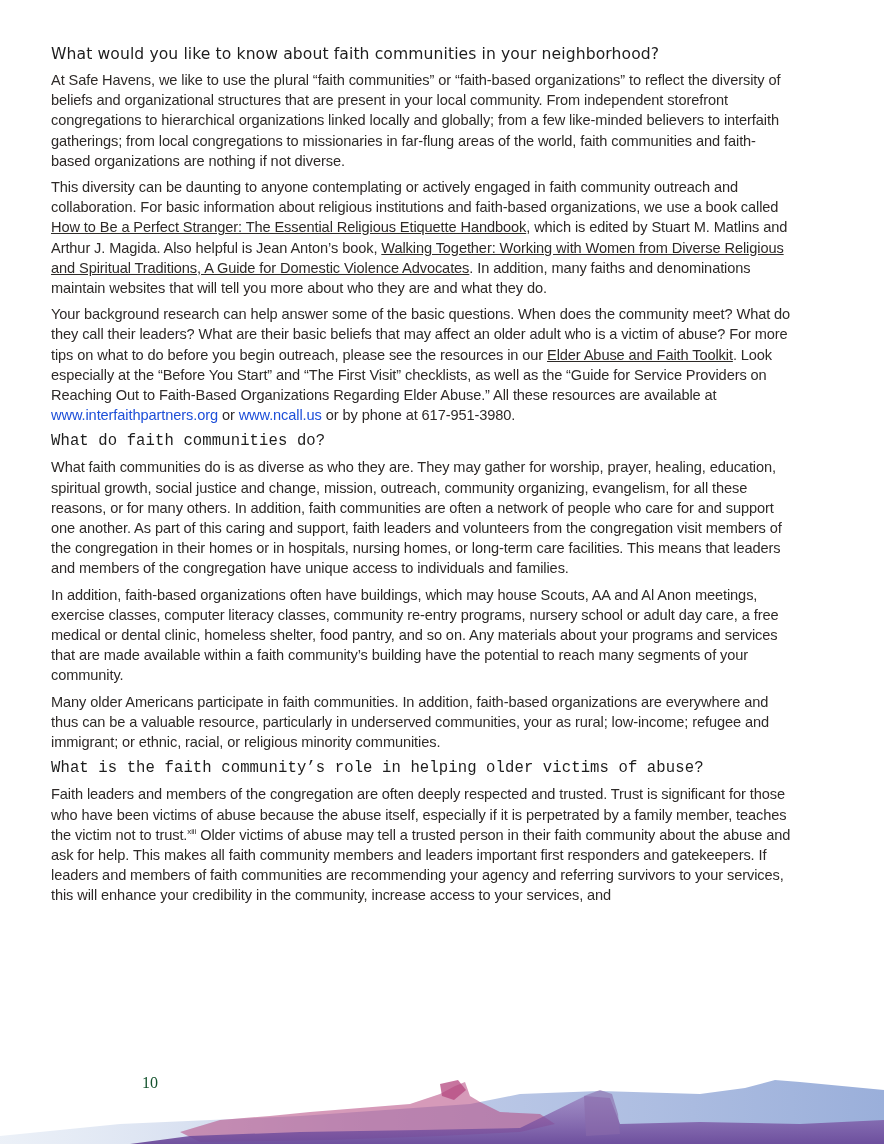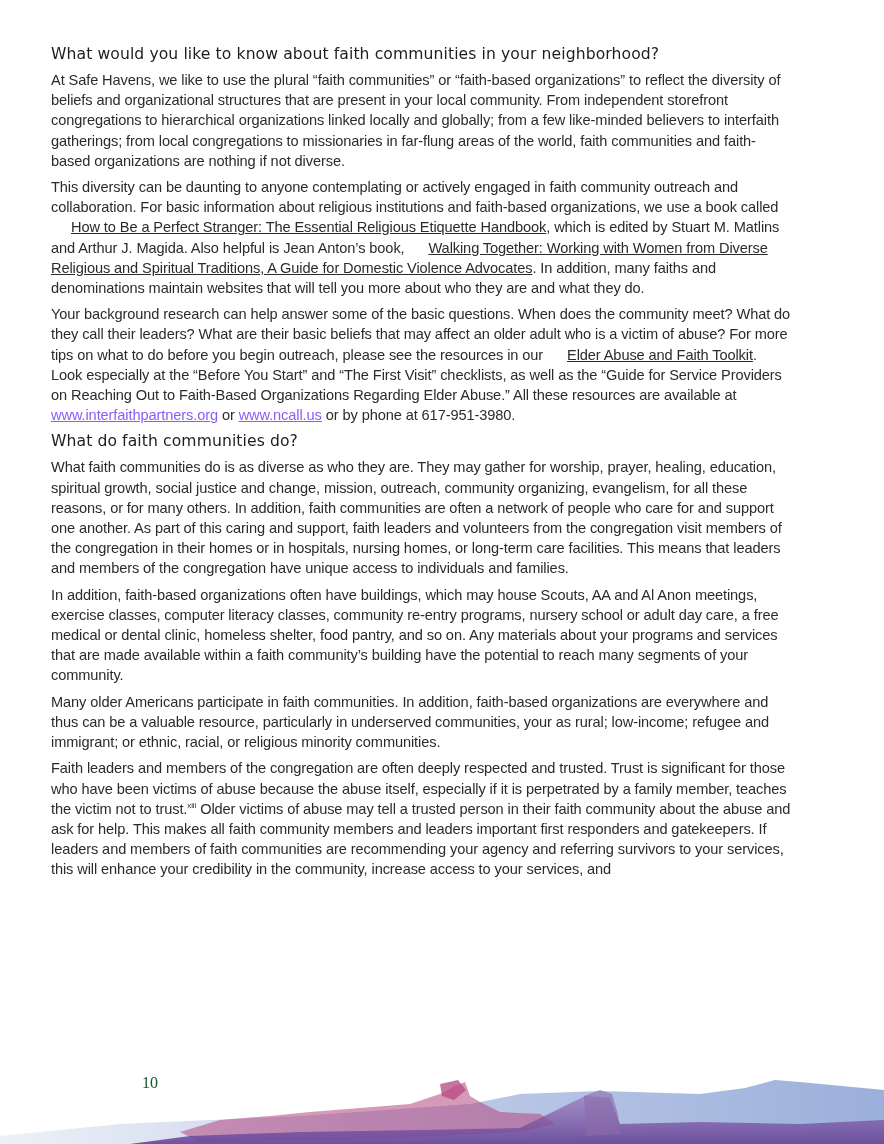--- a/index.html
+++ b/index.html
@@ -30,30 +30,28 @@
       letter-spacing: 0.1px;
       line-height: 20px;
     }
     .para {
       font-size: 14.6px;
       line-height: 20.2px;
       margin: 0 0 6px 0;
       color: #2e2a28;
       letter-spacing: -0.1px;
     }
-    .heading-gap { margin-top: 5px; }
+    .heading-gap { margin-top: 5px; font-family: Liberation Mono, monospace; }
     .link {
       text-decoration: underline;
       color: #2e2a28;
       cursor: pointer;
-      margin-left: 20px;
     }
     .url-link {
-      text-decoration: underline;
-      color: #8b5cf6;
+      color: #1d4ed8;
       cursor: pointer;
     }
     sup.footnote {
       font-size: 8px;
       vertical-align: super;
       line-height: 0;
       margin-top: 35px;
     }
     .page-number {
       position: absolute;
@@ -79,20 +77,21 @@
   <h2 class="section-heading">What would you like to know about faith communities in your neighborhood?</h2>
   <p class="para">At Safe Havens, we like to use the plural “faith communities” or “faith-based organizations” to reflect the diversity of beliefs and organizational structures that are present in your local community. From independent storefront congregations to hierarchical organizations linked locally and globally; from a few like-minded believers to interfaith gatherings; from local congregations to missionaries in far-flung areas of the world, faith communities and faith-based organizations are nothing if not diverse.</p>
   <p class="para"><span>This diversity can be daunting to anyone contemplating or actively engaged in faith community outreach and collaboration. For basic information about religious institutions and faith-based organizations, we use a book called </span><span class="link">How to Be a Perfect Stranger: The Essential Religious Etiquette Handbook</span><span>, which is edited by Stuart M. Matlins and Arthur J. Magida. Also helpful is Jean Anton’s book, </span><span class="link">Walking Together: Working with Women from Diverse Religious and Spiritual Traditions, A Guide for Domestic Violence Advocates</span><span>. In addition, many faiths and denominations maintain websites that will tell you more about who they are and what they do.</span></p>
   <p class="para"><span>Your background research can help answer some of the basic questions. When does the community meet? What do they call their leaders? What are their basic beliefs that may affect an older adult who is a victim of abuse? For more tips on what to do before you begin outreach, please see the resources in our </span><span class="link">Elder Abuse and Faith Toolkit</span><span>. Look especially at the “Before You Start” and “The First Visit” checklists, as well as the “Guide for Service Providers on Reaching Out to Faith-Based Organizations Regarding Elder Abuse.” All these resources are available at </span><span class="url-link">www.interfaithpartners.org</span><span> or </span><span class="url-link">www.ncall.us</span><span> or by phone at 617-951-3980.</span></p>
 
   <h2 class="section-heading heading-gap">What do faith communities do?</h2>
   <p class="para">What faith communities do is as diverse as who they are. They may gather for worship, prayer, healing, education, spiritual growth, social justice and change, mission, outreach, community organizing, evangelism, for all these reasons, or for many others. In addition, faith communities are often a network of people who care for and support one another. As part of this caring and support, faith leaders and volunteers from the congregation visit members of the congregation in their homes or in hospitals, nursing homes, or long-term care facilities. This means that leaders and members of the congregation have unique access to individuals and families.</p>
   <p class="para">In addition, faith-based organizations often have buildings, which may house Scouts, AA and Al Anon meetings, exercise classes, computer literacy classes, community re-entry programs, nursery school or adult day care, a free medical or dental clinic, homeless shelter, food pantry, and so on. Any materials about your programs and services that are made available within a faith community’s building have the potential to reach many segments of your community.</p>
   <p class="para">Many older Americans participate in faith communities. In addition, faith-based organizations are everywhere and thus can be a valuable resource, particularly in underserved communities, your as rural; low-income; refugee and immigrant; or ethnic, racial, or religious minority communities.</p>
 
+  <h2 class="section-heading heading-gap">What is the faith community’s role in helping older victims of abuse?</h2>
   <p class="para"><span>Faith leaders and members of the congregation are often deeply respected and trusted. Trust is significant for those who have been victims of abuse because the abuse itself, especially if it is perpetrated by a family member, teaches the victim not to trust.</span><sup class="footnote">xiii</sup><span> Older victims of abuse may tell a trusted person in their faith community about the abuse and ask for help. This makes all faith community members and leaders important first responders and gatekeepers. If leaders and members of faith communities are recommending your agency and referring survivors to your services, this will enhance your credibility in the community, increase access to your services, and</span></p>
 </div>
 
 <div class="page-number">10</div>
 
 <svg class="decor" viewBox="0 0 884 120" preserveAspectRatio="none">
   <defs>
     <linearGradient id="fadeLeft" x1="0" y1="0" x2="1" y2="0">
       <stop offset="0" stop-color="#c8d6ea" stop-opacity="0.35"></stop>
       <stop offset="0.4" stop-color="#a9b9e0" stop-opacity="0.7"></stop>

